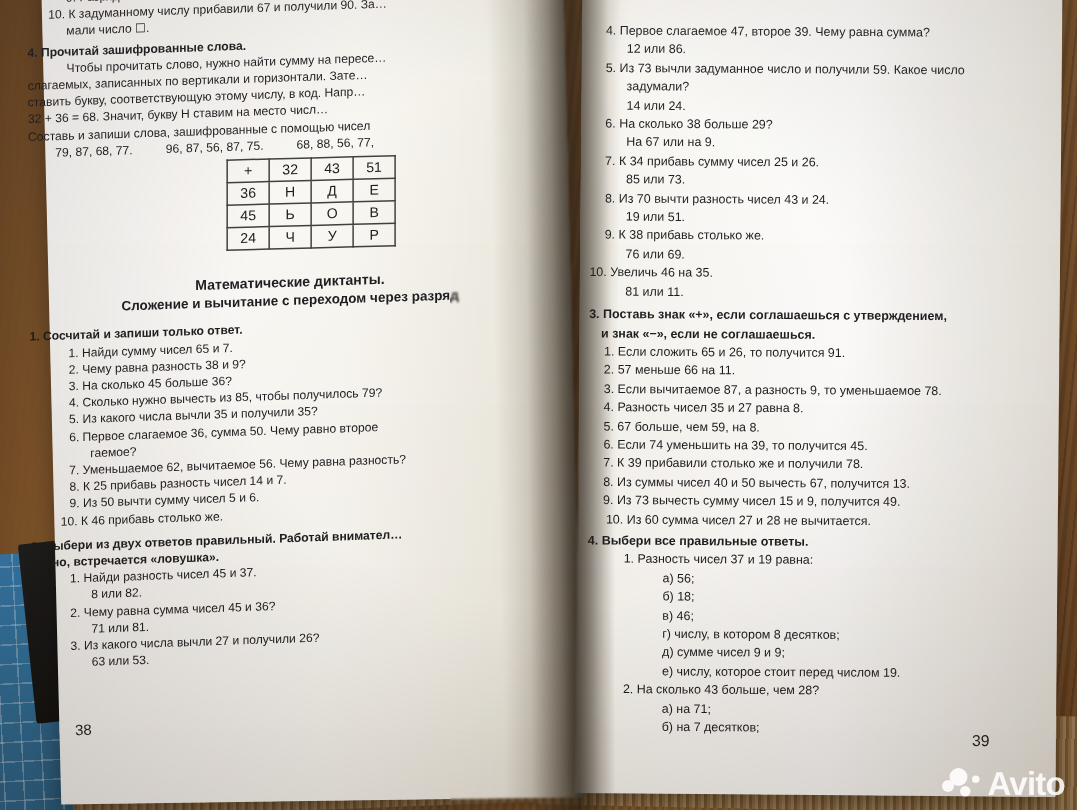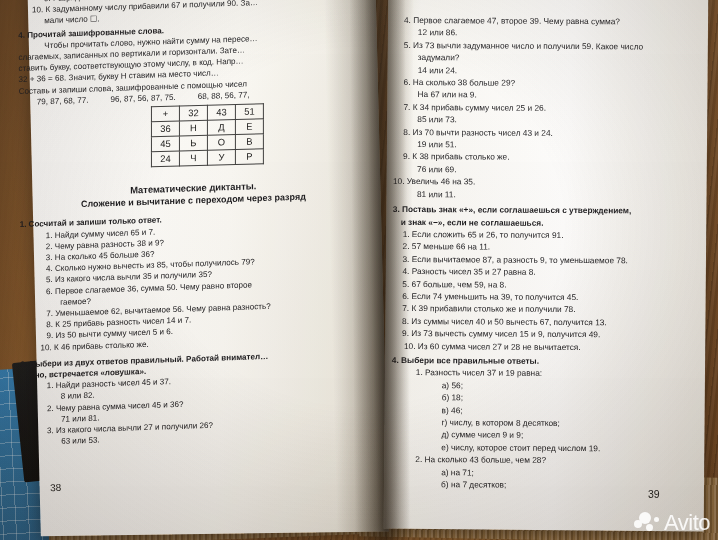--- a/index.html
+++ b/index.html
@@ -205,21 +205,21 @@
     opacity: .88;
     pointer-events: none;
   }
   .avito-mark { position: relative; width: 26px; height: 22px; }
   .avito-mark i { position: absolute; display:block; border-radius: 50%; background: #fff; }
   .avito-mark i:nth-child(1){ width:12px; height:12px; left:5px;  top:0px; }
   .avito-mark i:nth-child(2){ width:8px;  height:8px;  left:0px;  top:8px; }
   .avito-mark i:nth-child(3){ width:7px;  height:7px;  left:12px; top:12px; }
   .avito-mark i:nth-child(4){ width:5px;  height:5px;  left:20px; top:5px; }
   .avito-text {
-    color: #fff; font-size: 22px; font-weight: normal;
+    color: #fff; font-size: 22px; font-weight: bold;
     font-family: "Liberation Sans", sans-serif;
     letter-spacing: -0.5px;
   }
 </style>
 </head>
 <body>
 
 <div id="scene">
 
   <div class="wood"></div>

